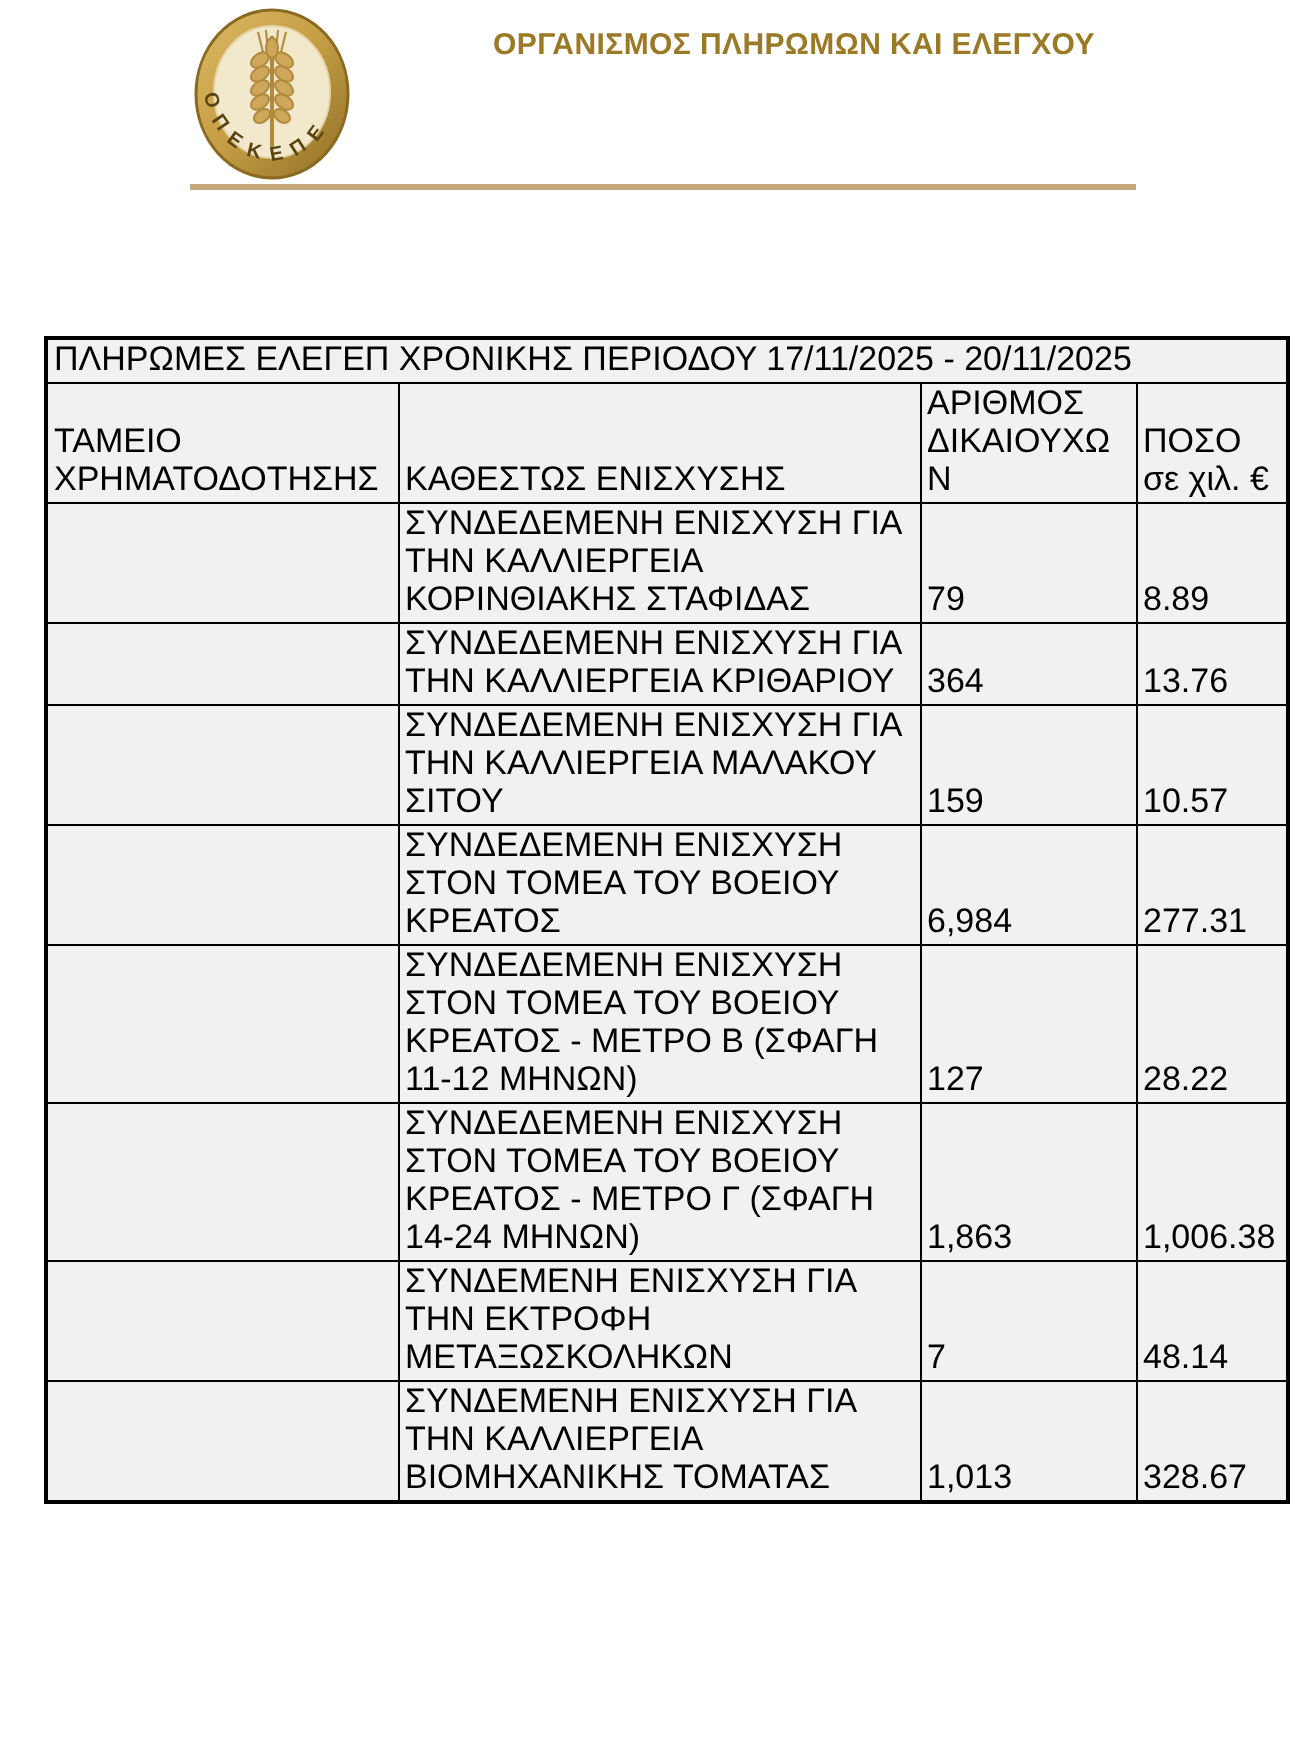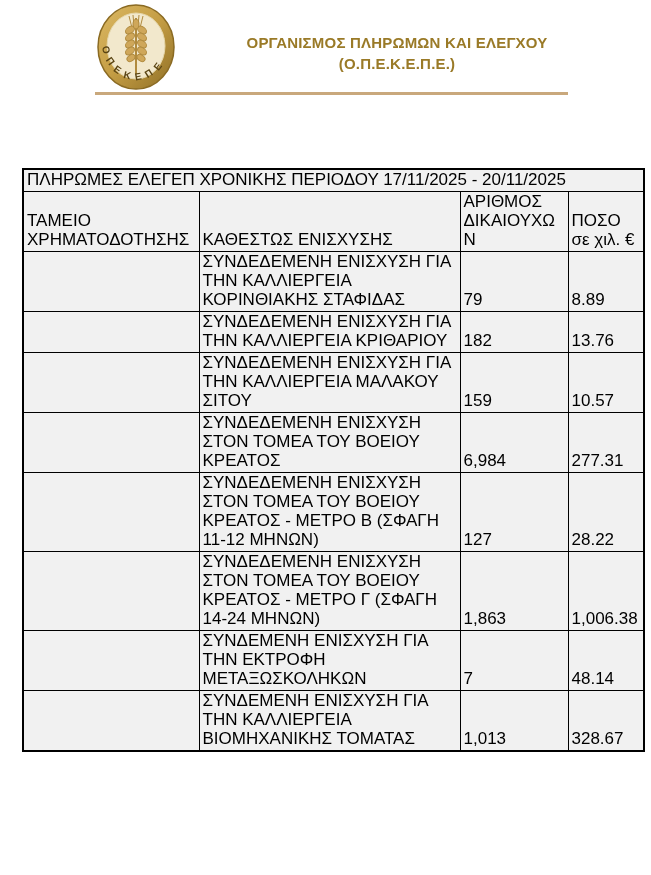--- a/index.html
+++ b/index.html
@@ -15,21 +15,20 @@
   
   .logo { position: absolute; left: 96px; top: 4px; width: 80px; height: 86px; }
   .org-text {
     position: absolute; left: 150px; top: 12px; width: 494px;
     text-align: center;
     color: #9a7a27;
     font-weight: bold;
     font-size: 15px;
     line-height: 21px;
     letter-spacing: 0.2px;
-    margin-top: 20px;
   }
   .rule {
     position: absolute; left: 95px; top: 92px;
     width: 473px; height: 3px;
     background: #c9a87c;
   }
 
   
   table.payments {
     position: absolute; left: 22px; top: 168px;
@@ -86,21 +85,20 @@
     </g>
 
     <path id="letterArc" d="M 6,38 A 34,38 0 0 0 74,38" fill="none"></path>
     <text font-size="10" font-weight="bold" fill="#5a4413" letter-spacing="5.5" font-family="Liberation Sans, sans-serif">
       <textPath href="#letterArc" startOffset="5">ΟΠΕΚΕΠΕ</textPath>
     </text>
   </svg>
 
   <div class="org-text">
     <div>ΟΡΓΑΝΙΣΜΟΣ ΠΛΗΡΩΜΩΝ ΚΑΙ ΕΛΕΓΧΟΥ</div>
-    <div>(Ο.Π.Ε.Κ.Ε.Π.Ε.)</div>
   </div>
 
   <div class="rule"></div>
 
   <table class="payments">
     <colgroup>
       <col style="width:176px">
       <col style="width:261px">
       <col style="width:108px">
       <col style="width:76px">
@@ -118,21 +116,21 @@
 
       <tr style="height:58px">
         <td></td>
         <td>ΣΥΝΔΕΔΕΜΕΝΗ ΕΝΙΣΧΥΣΗ ΓΙΑ ΤΗΝ ΚΑΛΛΙΕΡΓΕΙΑ ΚΟΡΙΝΘΙΑΚΗΣ ΣΤΑΦΙΔΑΣ</td>
         <td>79</td>
         <td>8.89</td>
       </tr>
       <tr style="height:39px">
         <td></td>
         <td>ΣΥΝΔΕΔΕΜΕΝΗ ΕΝΙΣΧΥΣΗ ΓΙΑ ΤΗΝ ΚΑΛΛΙΕΡΓΕΙΑ ΚΡΙΘΑΡΙΟΥ</td>
-        <td>182</td>
+        <td>364</td>
         <td>13.76</td>
       </tr>
       <tr style="height:57px">
         <td></td>
         <td>ΣΥΝΔΕΔΕΜΕΝΗ ΕΝΙΣΧΥΣΗ ΓΙΑ ΤΗΝ ΚΑΛΛΙΕΡΓΕΙΑ ΜΑΛΑΚΟΥ ΣΙΤΟΥ</td>
         <td>159</td>
         <td>10.57</td>
       </tr>
       <tr style="height:38px">
         <td></td>

